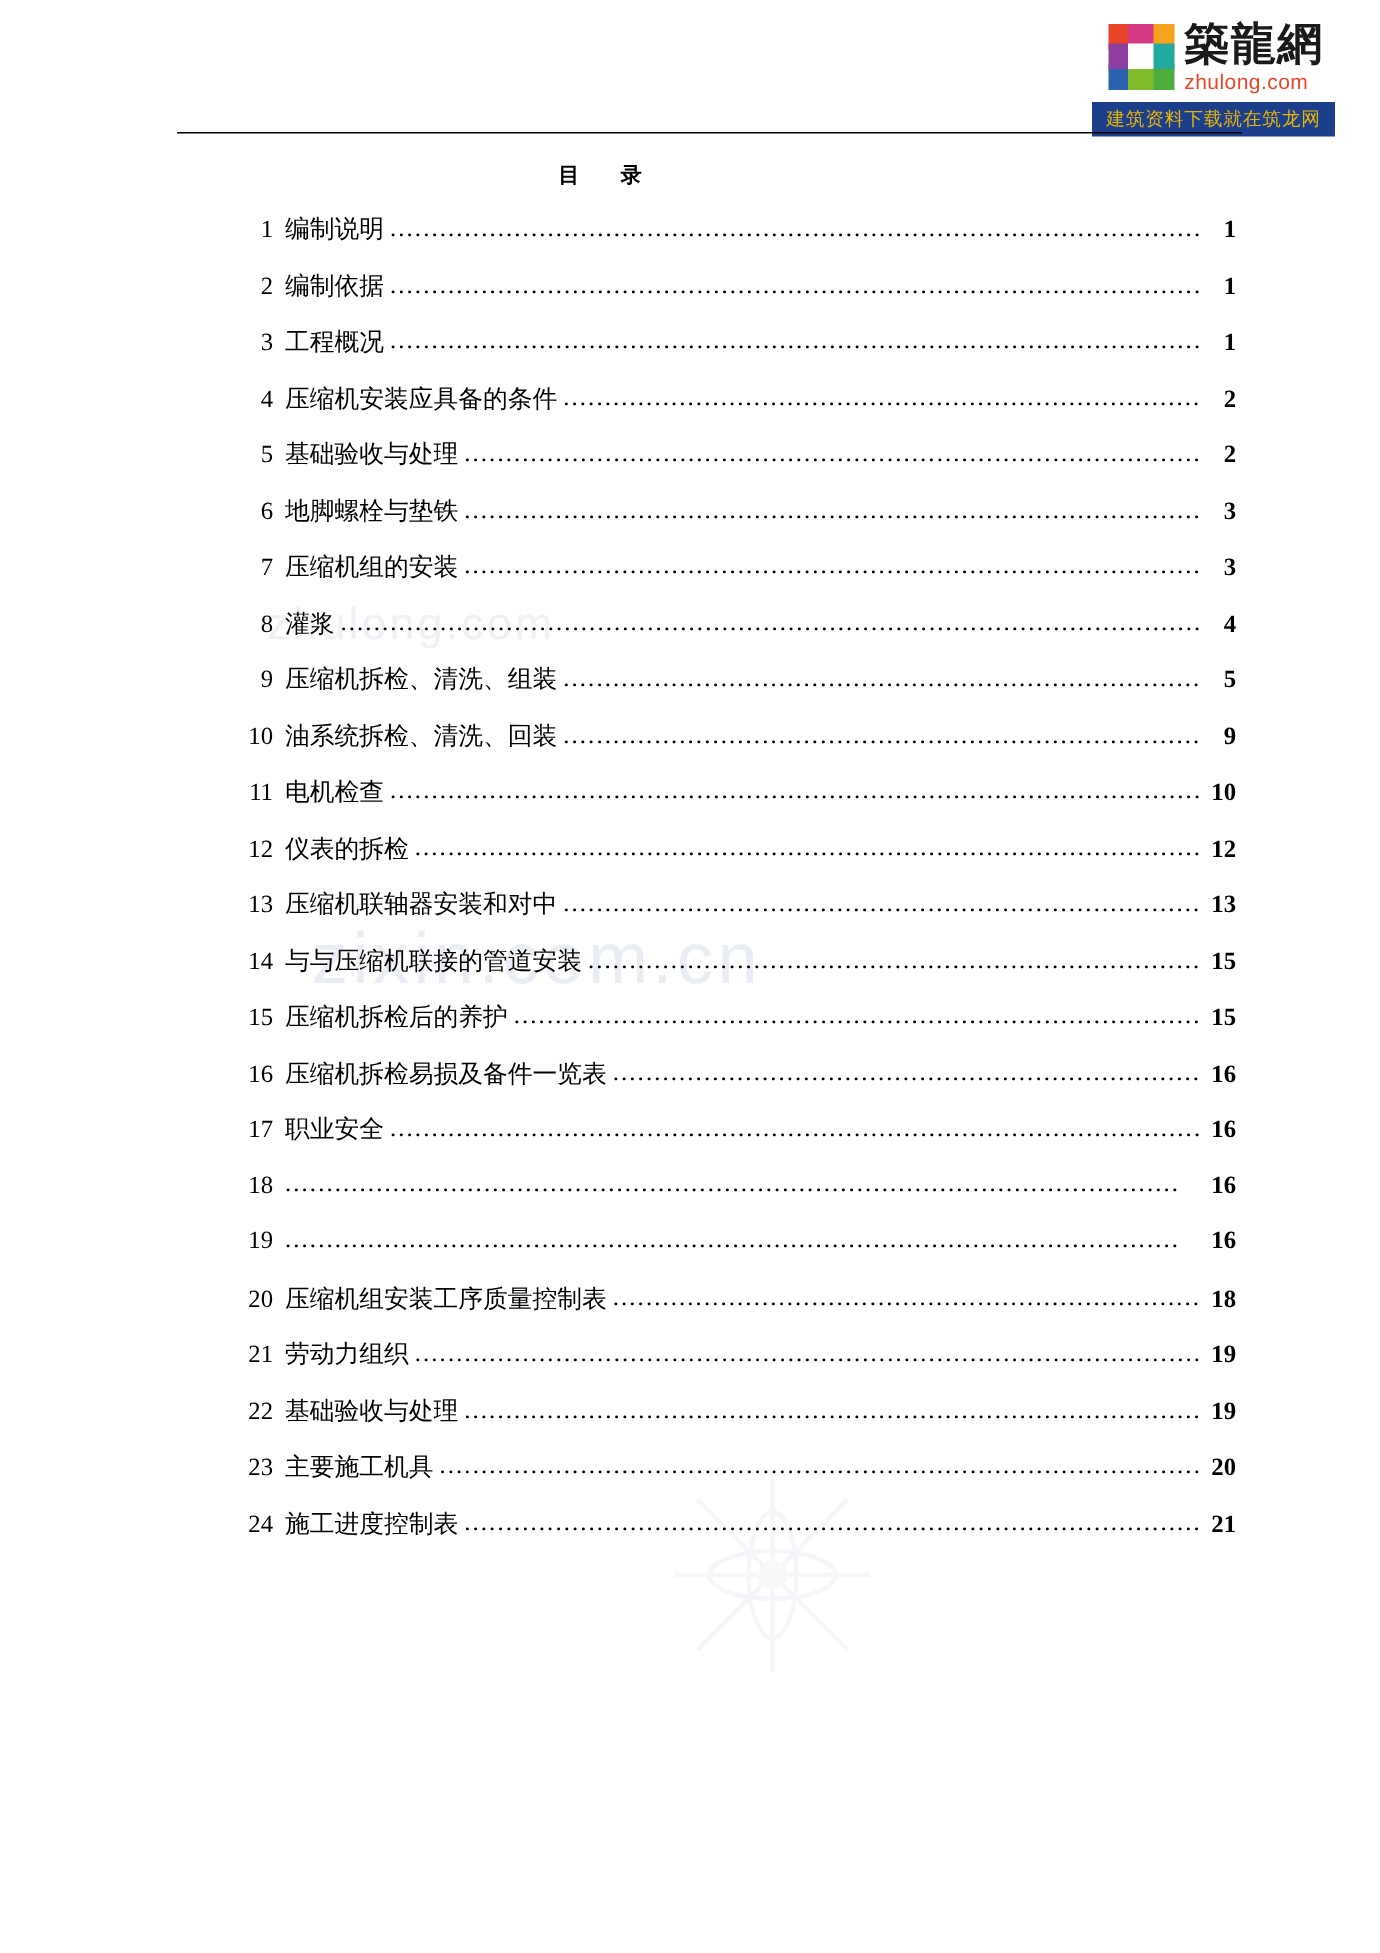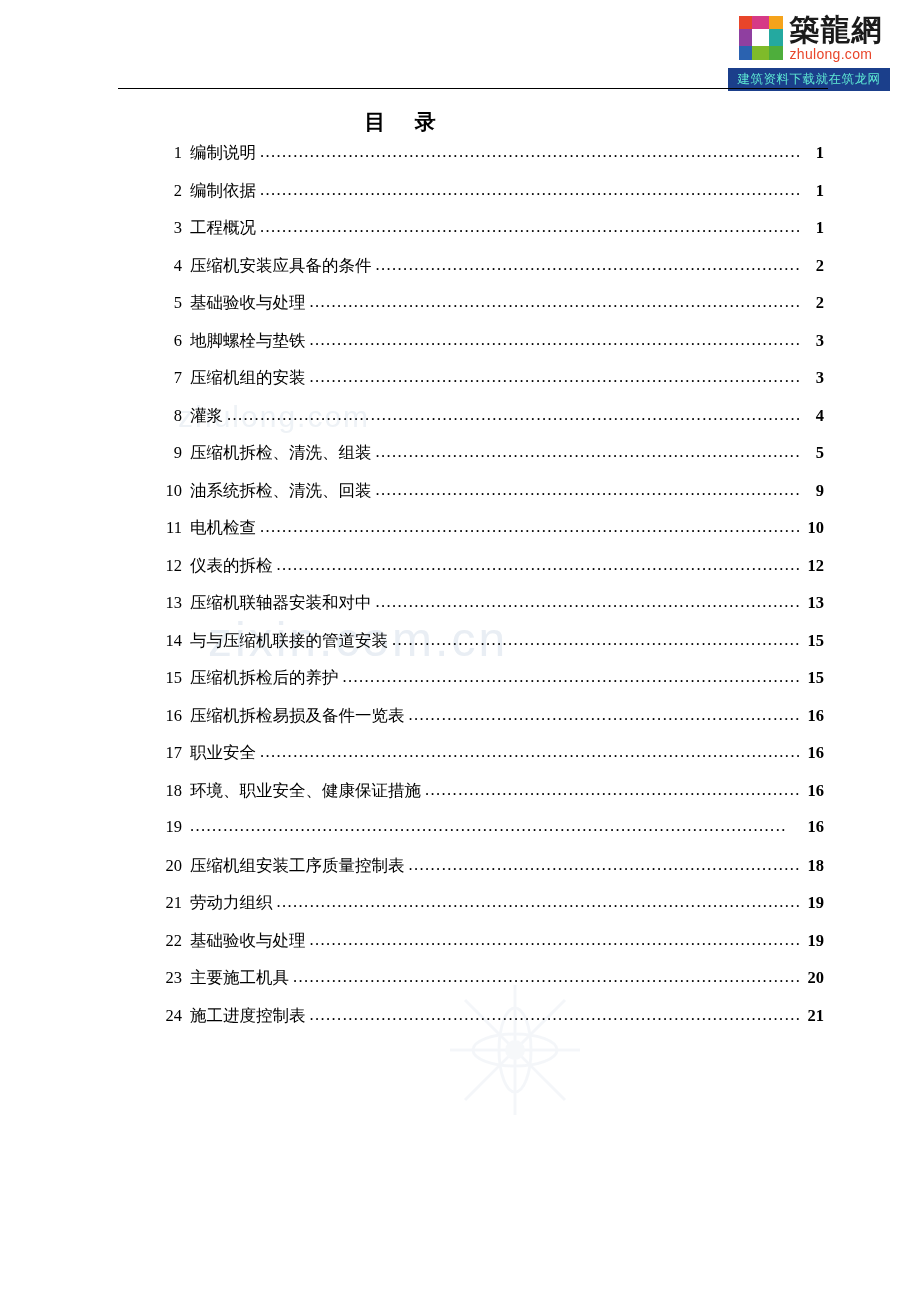--- a/index.html
+++ b/index.html
@@ -69,21 +69,21 @@
   .logo-en {
     font-family: "Liberation Sans", sans-serif;
     font-size: 14px;
     color: #e8452a;
     margin-top: 2px;
     letter-spacing: 0.3px;
   }
   .logo-banner {
     margin-top: 4px;
     background: #1b3f8b;
-    color: #5eead4;
+    color: #eab308;
     font-family: "Liberation Sans", sans-serif;
     font-size: 12.5px;
     text-align: center;
     padding: 3px 2px;
     letter-spacing: 0.5px;
     white-space: nowrap;
   }
 
   
   .header-rule {
@@ -94,21 +94,21 @@
     border-top: 1px solid #000000;
   }
 
   
   .doc-title {
     position: absolute;
     top: 108px;
     left: 0;
     width: 812px;
     text-align: center;
-    font-size: 21px;
+    font-size: 14px;
     font-weight: bold;
     letter-spacing: 12px;
     color: #000000;
     font-family: "Liberation Serif", "DejaVu Serif", serif;
   }
 
   
   .toc {
     position: absolute;
     top: 142px;
@@ -344,21 +344,20 @@
 
     <div class="toc-row bold">
       <span class="toc-num">17</span>
       <span class="toc-label">职业安全</span>
       <span class="toc-dots">............................................................................................................</span>
       <span class="toc-page">16</span>
     </div>
 
     <div class="toc-row bold">
       <span class="toc-num">18</span>
-      <span class="toc-label">环境、职业安全、健康保证措施</span>
       <span class="toc-dots">............................................................................................................</span>
       <span class="toc-page">16</span>
     </div>
 
     <div class="toc-row bold">
       <span class="toc-num">19</span>
       <span class="toc-dots">............................................................................................................</span>
       <span class="toc-page">16</span>
     </div>
 

